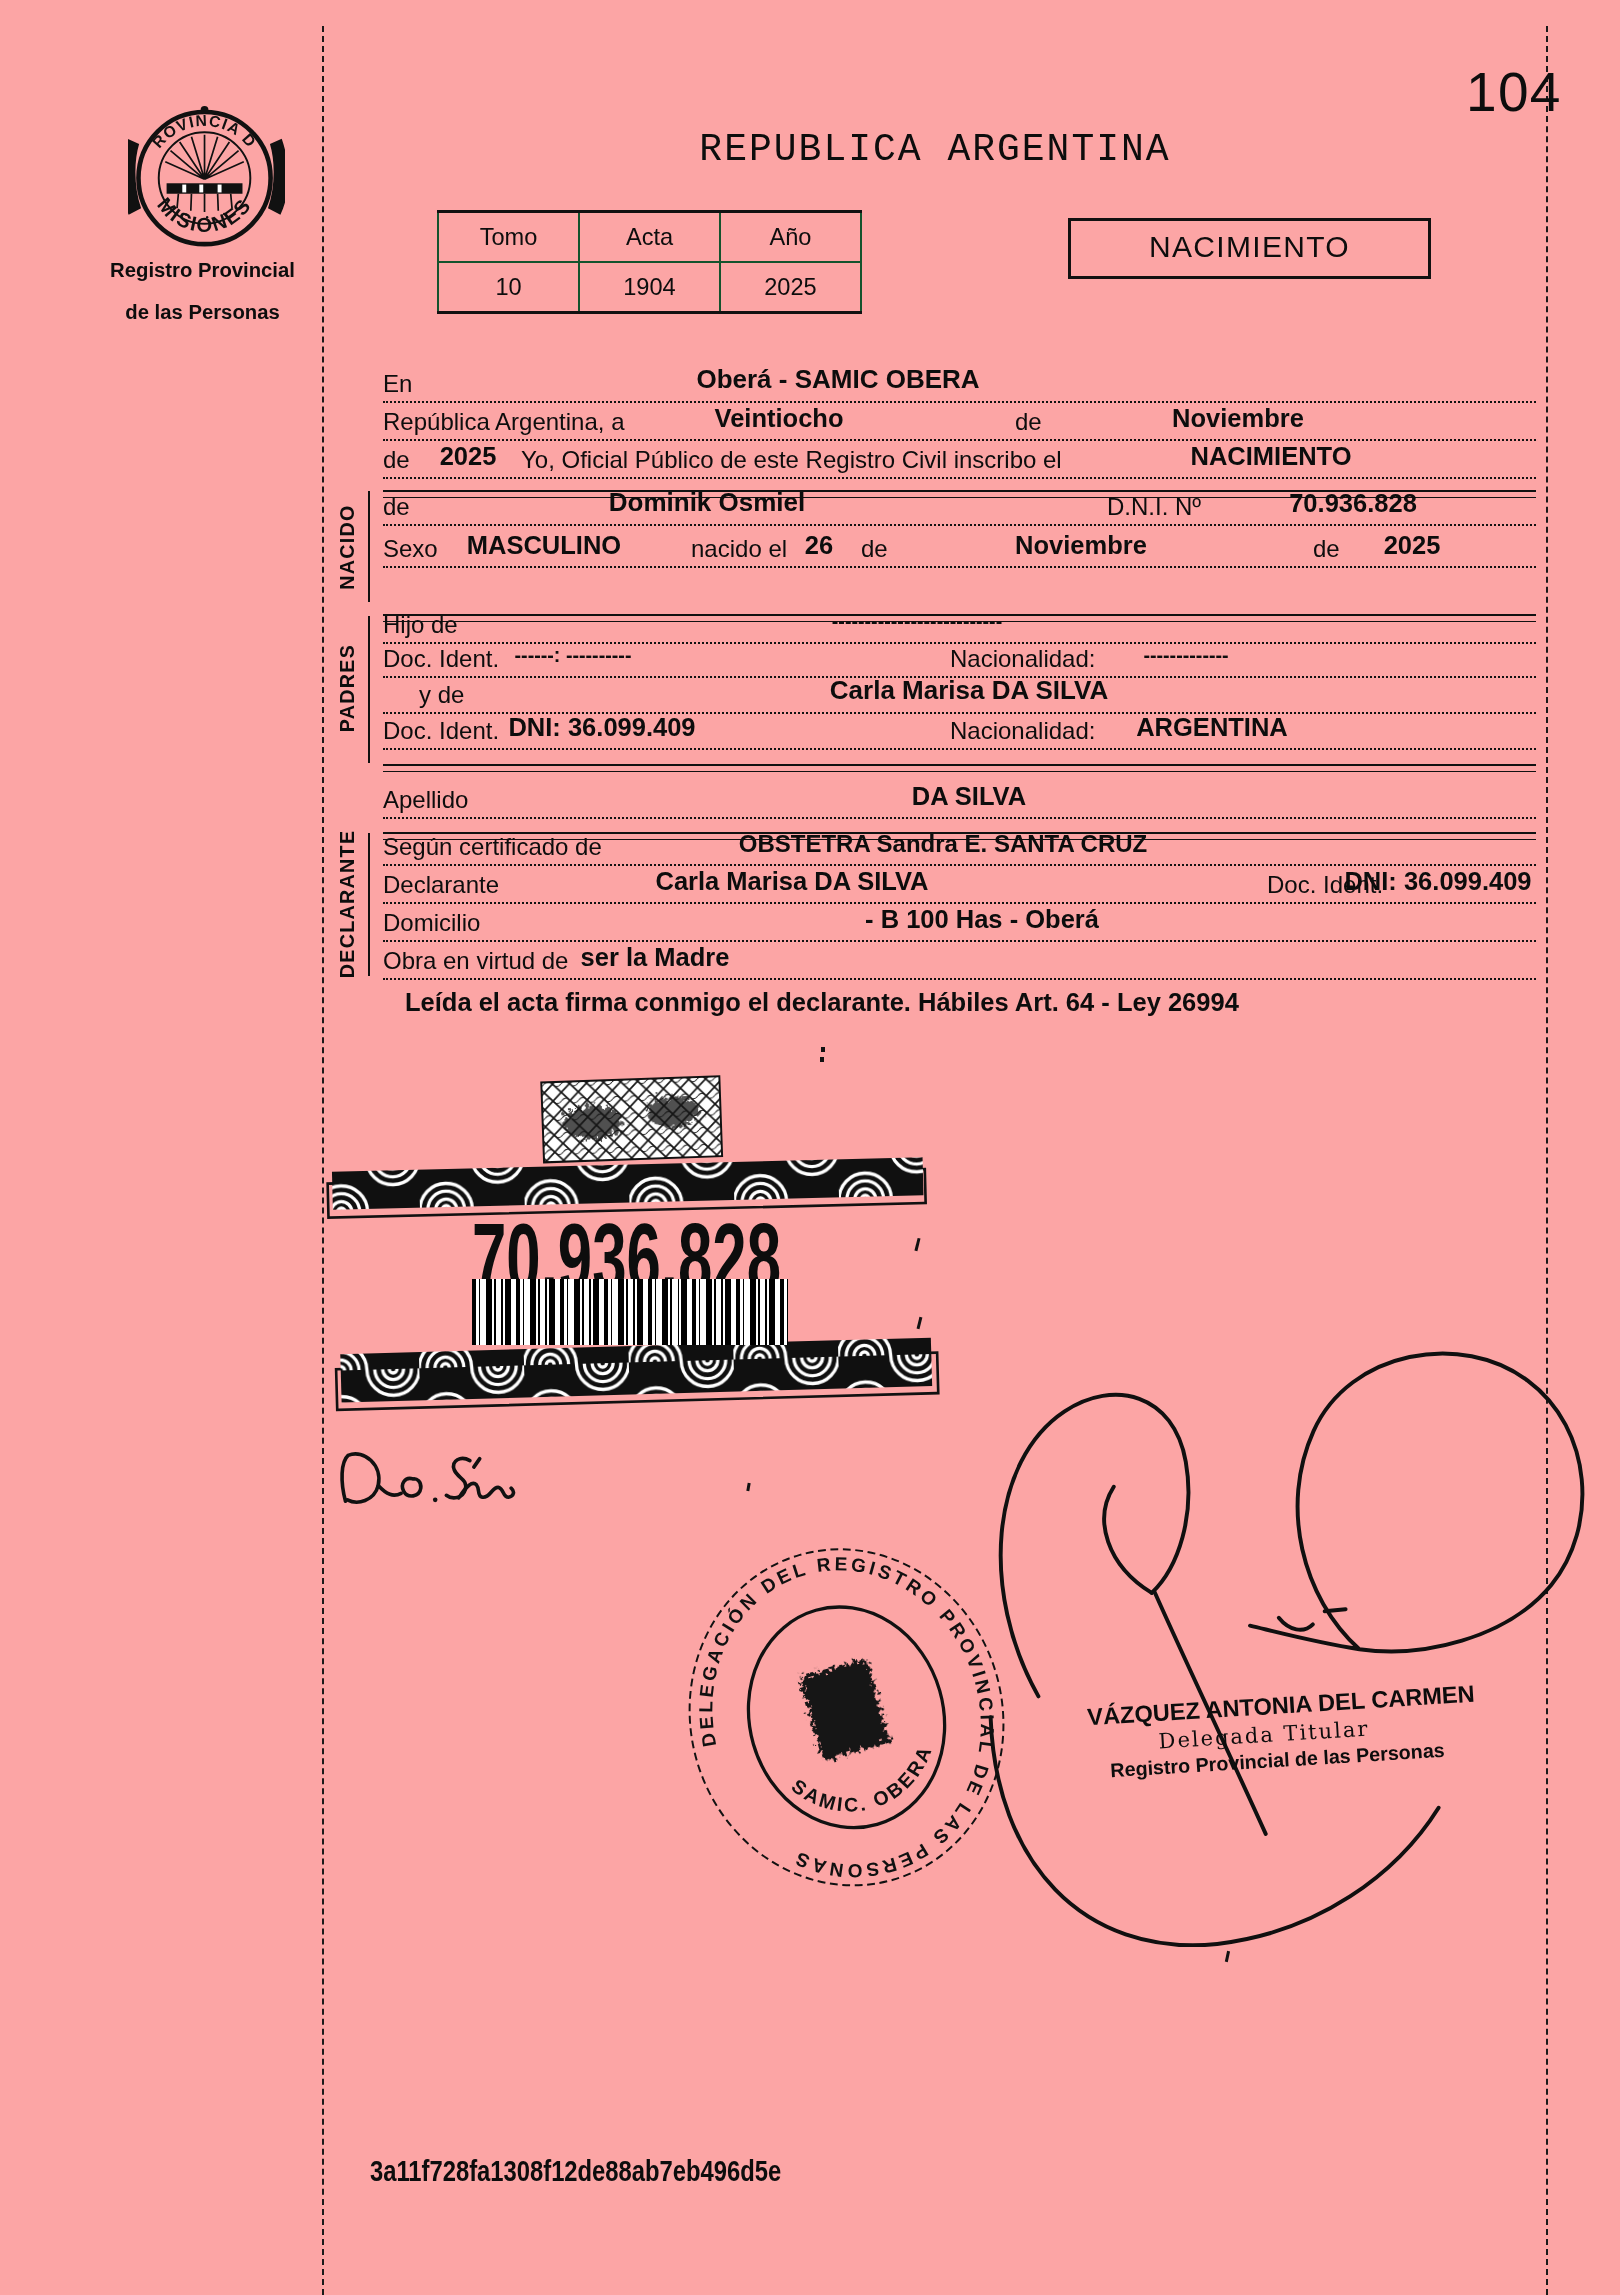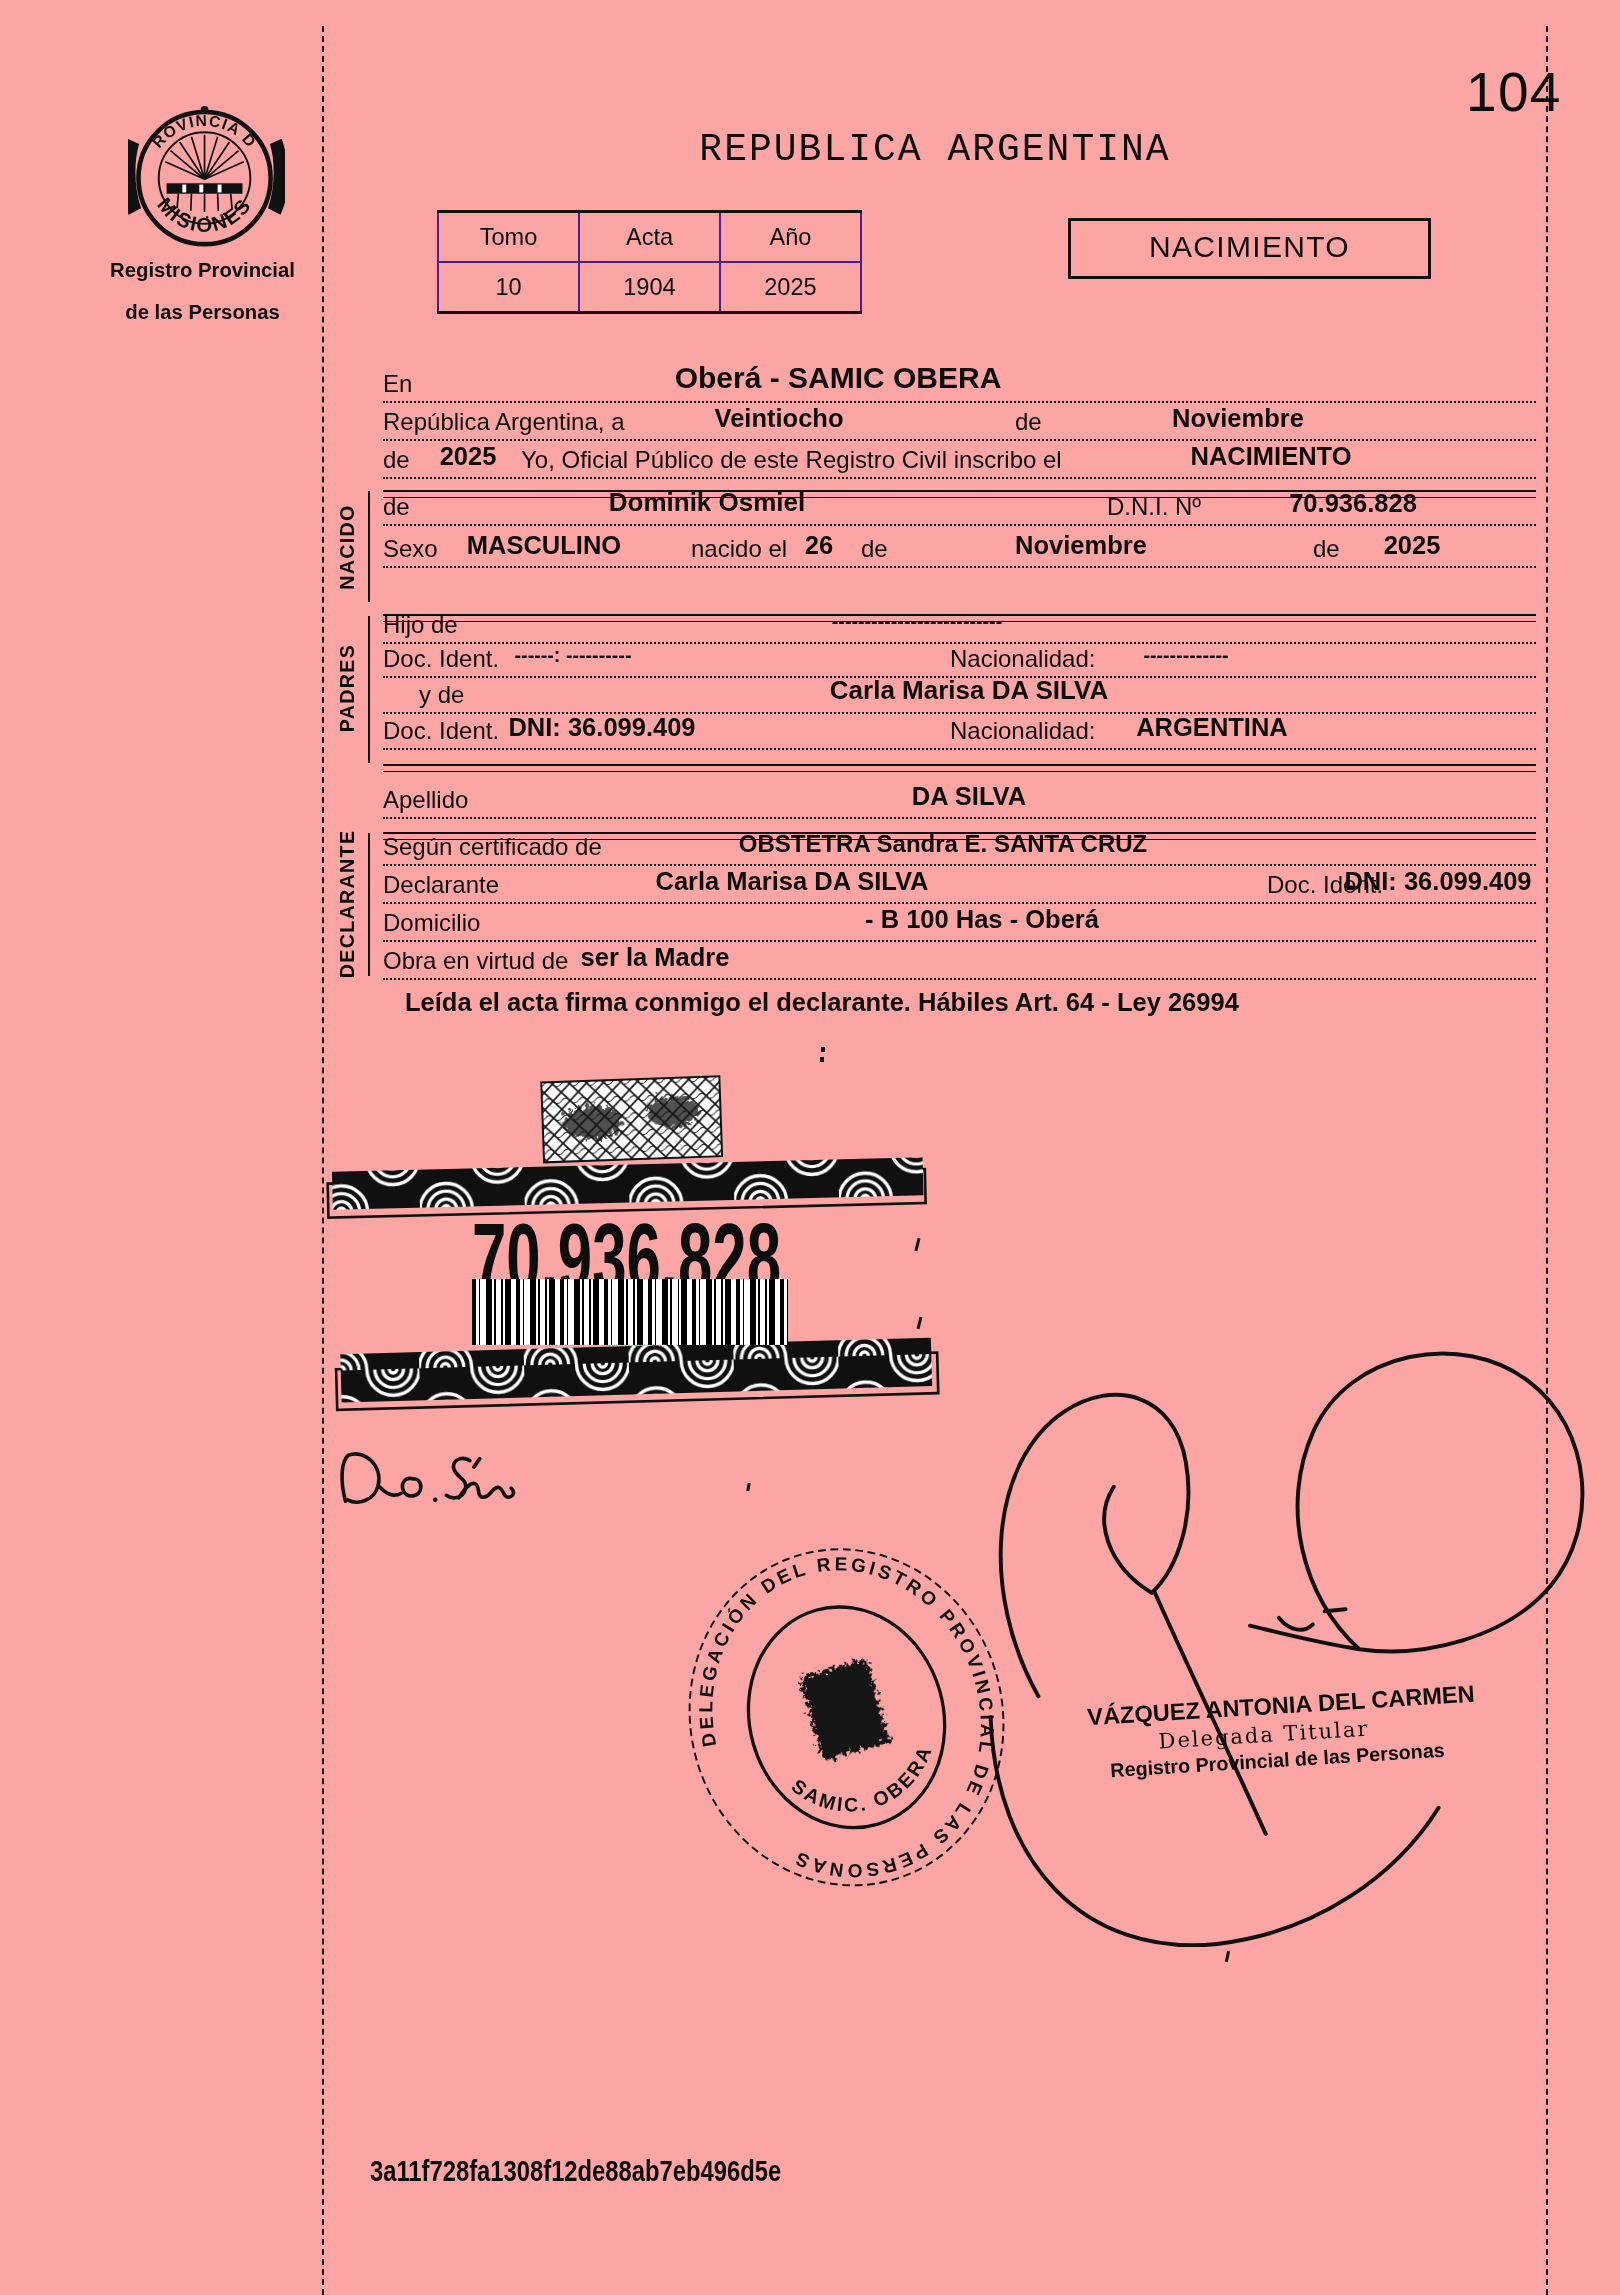--- a/index.html
+++ b/index.html
@@ -7,21 +7,21 @@
        font-family:"Liberation Sans",sans-serif;color:#0d0d0d;}
   .abs{position:absolute;}
   
   .vborder{position:absolute;top:26px;height:2269px;width:0;border-left:2px dashed #1a1a1a;}
   
   #page-num{left:1466px;top:60px;font-size:55px;letter-spacing:1.3px;}
   #title{left:324px;top:128px;width:1222px;text-align:center;
          font-family:"Liberation Mono",monospace;font-weight:normal;font-size:38px;letter-spacing:2px;}
   
   #acta-table{left:437px;top:210px;border-collapse:collapse;}
-  #acta-table td{border:2px solid #4c1d95;width:137px;height:46px;text-align:center;font-size:23.6px;}
+  #acta-table td{border:2px solid #14532d;width:137px;height:46px;text-align:center;font-size:23.6px;}
   #acta-table tr:first-child td{border-top:3.3px solid #111;}
   #acta-table tr:last-child td{border-bottom:3.3px solid #111;}
   #nac-box{left:1068px;top:218px;width:357px;height:55px;border:3.3px solid #111;
            text-align:center;font-size:30px;letter-spacing:1.3px;line-height:52px;}
   
   .fline{position:absolute;left:383px;width:1153px;height:35px;border-bottom:2px dotted #111;}
   .fl{position:absolute;bottom:3.3px;font-size:24px;white-space:nowrap;}
   .fv{position:absolute;bottom:5.9px;transform:translateX(-50%);font-weight:bold;font-size:25.5px;white-space:nowrap;}
   .fvd{position:absolute;bottom:9.2px;transform:translateX(-50%);font-weight:bold;font-size:19.7px;letter-spacing:0px;white-space:nowrap;}
   .divider{position:absolute;left:383px;width:1153px;height:4.6px;border-top:2.6px solid #111;border-bottom:1.3px solid #111;}
@@ -110,21 +110,21 @@
 
   <div class="vlabel" style="left:347px;top:547px;">NACIDO</div>
   <div class="vbracket" style="top:491px;height:111px;"></div>
   <div class="vlabel" style="left:347px;top:688px;">PADRES</div>
   <div class="vbracket" style="top:616px;height:147px;"></div>
   <div class="vlabel" style="left:347px;top:904px;">DECLARANTE</div>
   <div class="vbracket" style="top:833px;height:143px;"></div>
 
   <div class="fline" style="top:366px;">
     <span class="fl" style="left:0;">En</span>
-    <span class="fv" style="left:455px;font-size:30px;">Oberá - SAMIC OBERA</span>
+    <span class="fv" style="left:455px;font-size:26px;">Oberá - SAMIC OBERA</span>
   </div>
   <div class="fline" style="top:404px;">
     <span class="fl" style="left:0;">República Argentina, a</span>
     <span class="fv" style="left:396px;">Veintiocho</span>
     <span class="fl" style="left:632px;">de</span>
     <span class="fv" style="left:855px;">Noviembre</span>
   </div>
   <div class="fline" style="top:442px;">
     <span class="fl" style="left:0;">de</span>
     <span class="fv" style="left:85px;">2025</span>

